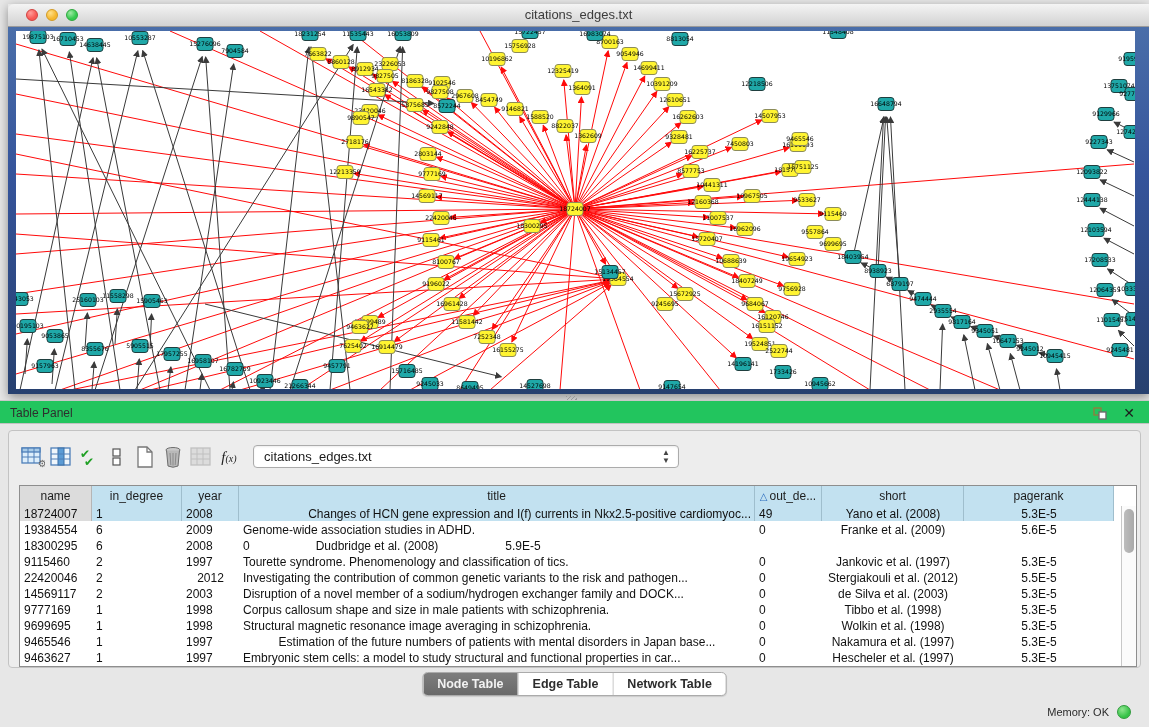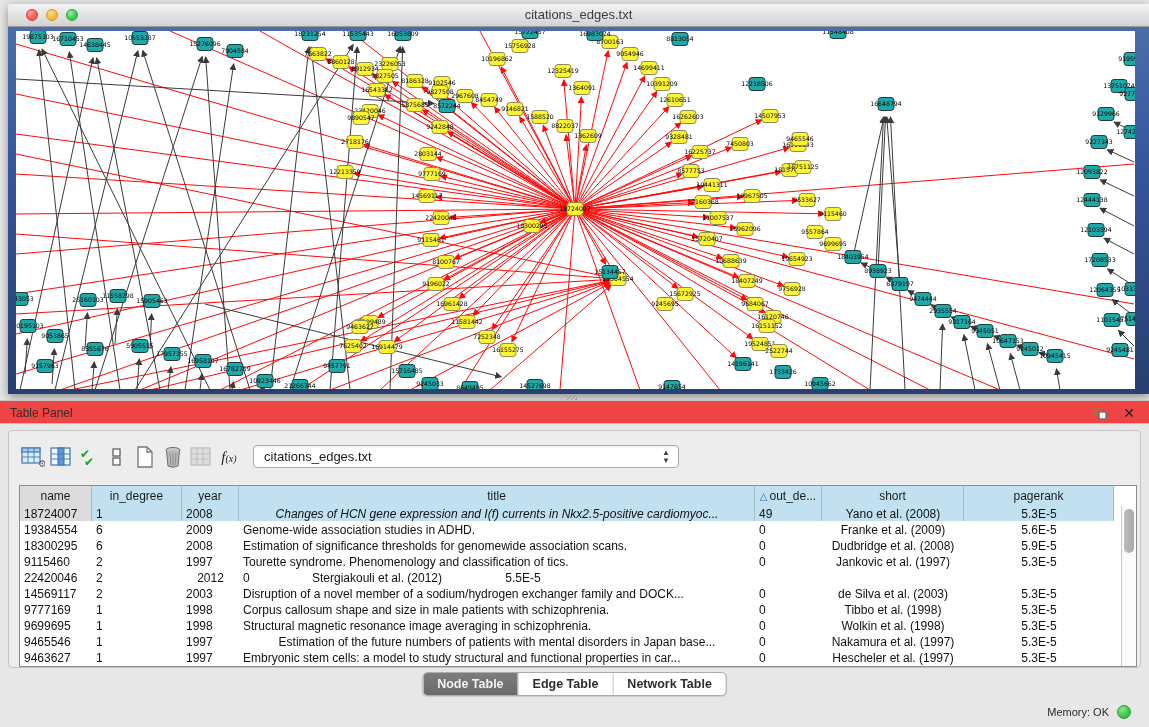--- a/index.html
+++ b/index.html
@@ -20,21 +20,21 @@
   #net-frame{position:absolute;left:0;top:23px;width:100%;height:367px;
     background:linear-gradient(180deg,#4A6EA9 0%,#35549B 40%,#27406F 100%);}
   #net-canvas{position:absolute;left:8px;top:4px;width:1119px;height:358px;background:#ffffff;}
   #net-svg{display:block;}
 
   
   #grip{position:absolute;left:566px;top:396px;width:11px;height:7px;
     background:repeating-linear-gradient(135deg,#9a9a9a 0 1px,transparent 1px 3px);}
 
   
-  #panel-bar{position:absolute;left:0;top:400px;width:1149px;height:24px;background:#ef4444;
+  #panel-bar{position:absolute;left:0;top:400px;width:1149px;height:24px;background:#22c55e;
     border-top:1px solid #C8C8C8;border-bottom:1px solid #C2C2C2;box-sizing:border-box;}
   #panel-title{position:absolute;left:10px;top:0;height:24px;line-height:24px;font-size:12px;color:#2e2e2e;}
   #float-icon{position:absolute;right:42px;top:5px;width:14px;height:13px;cursor:pointer;}
   #close-icon{position:absolute;right:14px;top:3px;font-size:14px;font-weight:bold;color:#1c1c1c;cursor:pointer;line-height:18px;}
 
   #panel-body{position:absolute;left:8px;top:430px;width:1133px;height:238px;background:#EDEDED;
     border:1px solid #C3C3C3;border-radius:4px;box-sizing:border-box;}
 
   
   #tp-toolbar{position:absolute;left:10px;top:6px;height:40px;display:flex;align-items:center;}
@@ -942,56 +942,56 @@
           <div class="hcell" style="width: 516px;">title</div>
           <div class="hcell" style="width: 67px;"><span class="sort-tri">△</span>out_de...</div>
           <div class="hcell" style="width: 142px;">short</div>
           <div class="hcell" style="width: 150px;">pagerank</div>
         </div>
       <div id="tbody">
           <div class="trow">
             <div class="tcell" style="width: 72px; text-align: left;">18724007</div>
             <div class="tcell" style="width: 90px; text-align: left;">1</div>
             <div class="tcell" style="width: 57px; text-align: left;">2008</div>
-            <div class="tcell" style="width: 516px; text-align: center; font-style: italic;">Changes of HCN gene expression and I(f) currents in Nkx2.5-positive cardiomyoc...</div>
+            <div class="tcell" style="width: 516px; text-align: right;">Changes of HCN gene expression and I(f) currents in Nkx2.5-positive cardiomyoc...</div>
             <div class="tcell" style="width: 67px; text-align: left;">49</div>
             <div class="tcell" style="width: 142px; text-align: center;">Yano et al. (2008)</div>
             <div class="tcell" style="width: 150px; text-align: center;">5.3E-5</div>
           </div>
           <div class="trow">
             <div class="tcell" style="width: 72px; text-align: left;">19384554</div>
             <div class="tcell" style="width: 90px; text-align: left;">6</div>
             <div class="tcell" style="width: 57px; text-align: left;">2009</div>
             <div class="tcell" style="width: 516px; text-align: left;">Genome-wide association studies in ADHD.</div>
             <div class="tcell" style="width: 67px; text-align: left;">0</div>
             <div class="tcell" style="width: 142px; text-align: center;">Franke et al. (2009)</div>
             <div class="tcell" style="width: 150px; text-align: center;">5.6E-5</div>
           </div>
           <div class="trow">
             <div class="tcell" style="width: 72px; text-align: left;">18300295</div>
             <div class="tcell" style="width: 90px; text-align: left;">6</div>
             <div class="tcell" style="width: 57px; text-align: left;">2008</div>
-            <div class="tcell" style="width: 516px; text-align: left;">Estimation of significance thresholds for genomewide association scans.</div>
             <div class="tcell" style="width: 67px; text-align: left;">0</div>
             <div class="tcell" style="width: 142px; text-align: center;">Dudbridge et al. (2008)</div>
             <div class="tcell" style="width: 150px; text-align: center;">5.9E-5</div>
           </div>
           <div class="trow">
             <div class="tcell" style="width: 72px; text-align: left;">9115460</div>
             <div class="tcell" style="width: 90px; text-align: left;">2</div>
             <div class="tcell" style="width: 57px; text-align: left;">1997</div>
             <div class="tcell" style="width: 516px; text-align: left;">Tourette syndrome. Phenomenology and classification of tics.</div>
             <div class="tcell" style="width: 67px; text-align: left;">0</div>
             <div class="tcell" style="width: 142px; text-align: center;">Jankovic et al. (1997)</div>
             <div class="tcell" style="width: 150px; text-align: center;">5.3E-5</div>
           </div>
           <div class="trow">
             <div class="tcell" style="width: 72px; text-align: left;">22420046</div>
             <div class="tcell" style="width: 90px; text-align: left;">2</div>
             <div class="tcell" style="width: 57px; text-align: center;">2012</div>
+            <div class="tcell" style="width: 516px; text-align: left;">Investigating the contribution of common genetic variants to the risk and pathogen...</div>
             <div class="tcell" style="width: 67px; text-align: left;">0</div>
             <div class="tcell" style="width: 142px; text-align: center;">Stergiakouli et al. (2012)</div>
             <div class="tcell" style="width: 150px; text-align: center;">5.5E-5</div>
           </div>
           <div class="trow">
             <div class="tcell" style="width: 72px; text-align: left;">14569117</div>
             <div class="tcell" style="width: 90px; text-align: left;">2</div>
             <div class="tcell" style="width: 57px; text-align: left;">2003</div>
             <div class="tcell" style="width: 516px; text-align: left;">Disruption of a novel member of a sodium/hydrogen exchanger family and DOCK...</div>
             <div class="tcell" style="width: 67px; text-align: left;">0</div>

